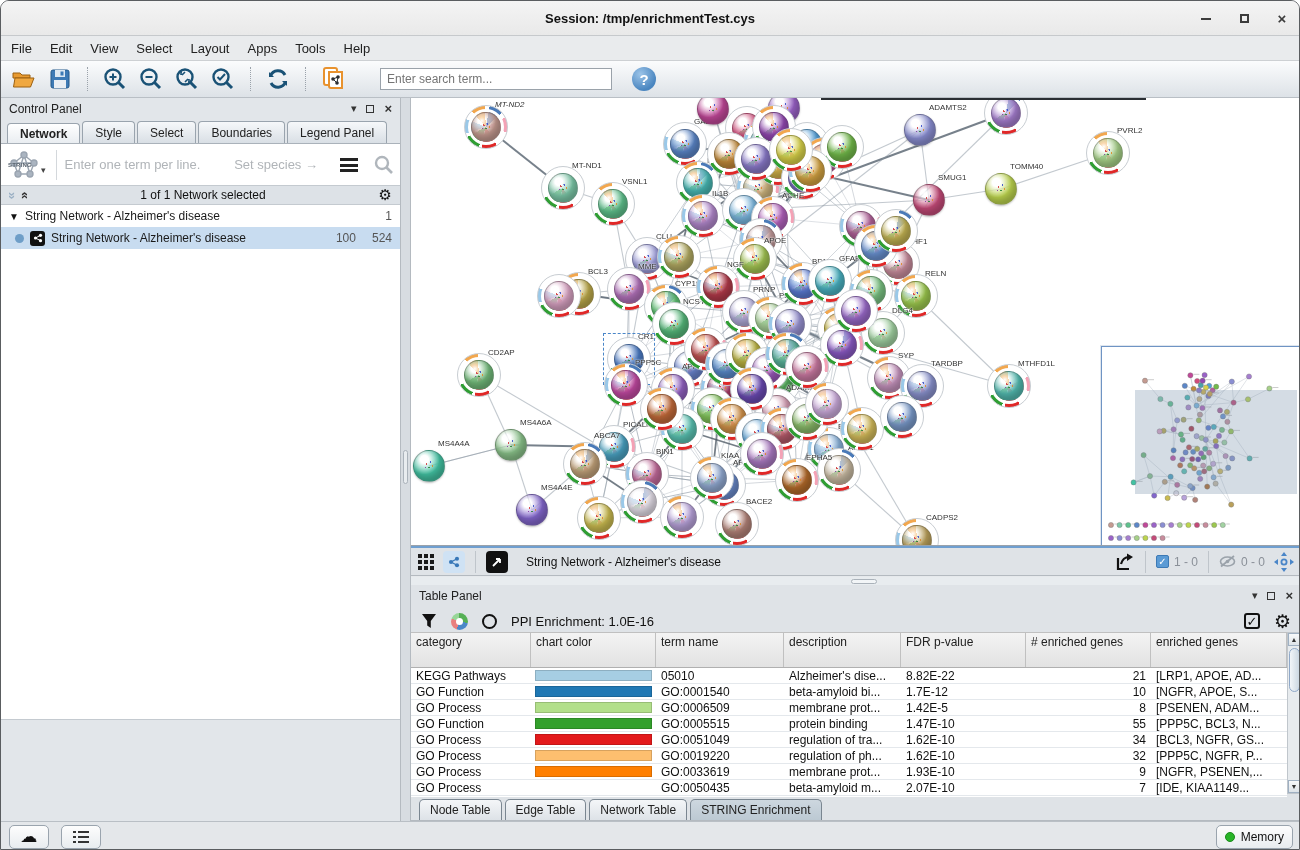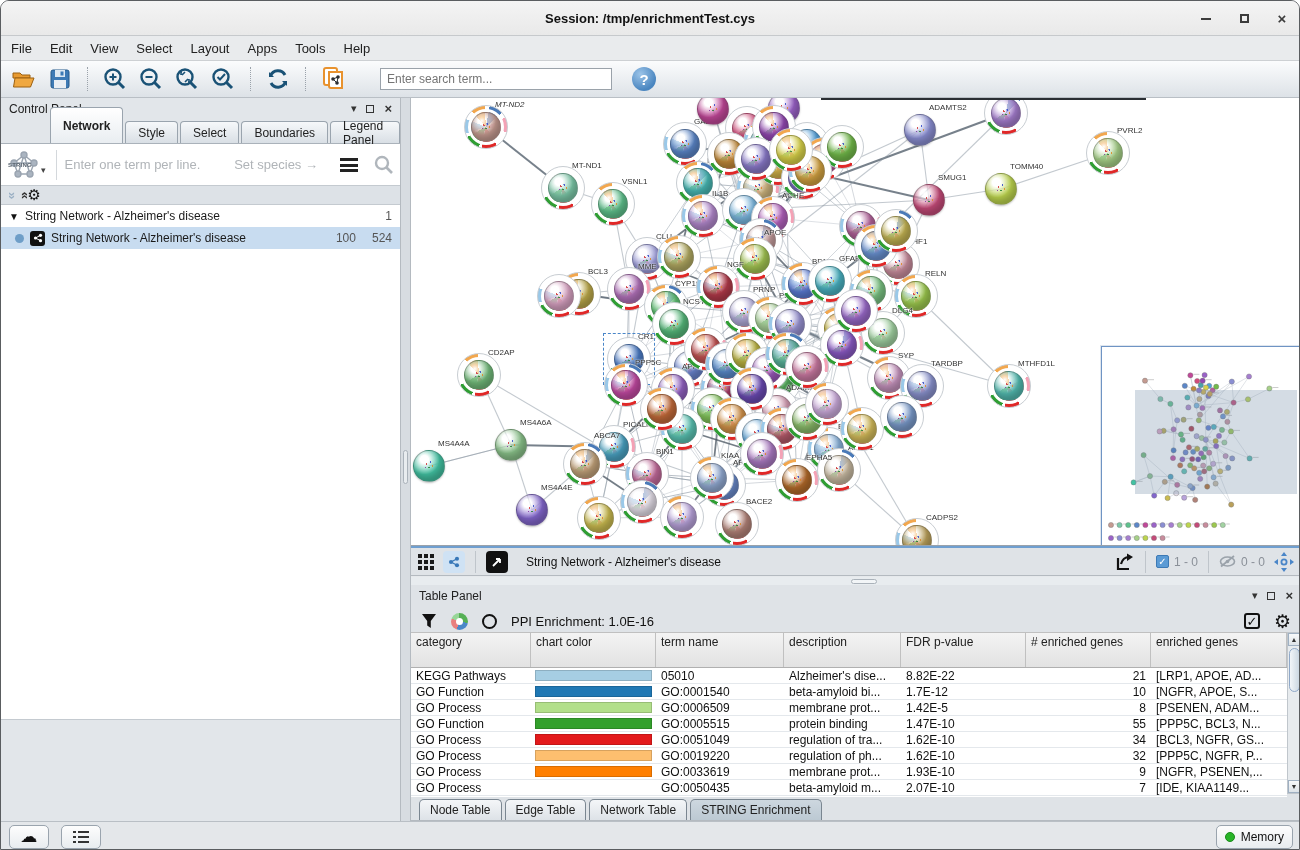--- a/index.html
+++ b/index.html
@@ -35,21 +35,21 @@
 
   .panel-hdr{height:21px;display:flex;align-items:center;padding:0 8px;font-size:12px;color:#222;}
   .panel-hdr .sp{flex:1;}
   .ph-ic{display:flex;align-items:center;gap:10px;color:#333;}
   .ph-ic .caret{font-size:11px;}
   .ph-ic .sq{width:8px;height:8px;border:1.5px solid #333;}
   .ph-ic .x{font-weight:bold;font-size:13px;line-height:1;}
 
   .cp-tabs{height:25px;display:flex;align-items:flex-end;padding-left:6px;gap:2px;border-bottom:1px solid #aab2ba;}
   .cp-tab{height:22px;padding:0 12px;display:flex;align-items:center;font-size:12px;color:#222;background:linear-gradient(#f6f8fa,#d9dfe5);border:1px solid #9aa4ae;border-bottom:none;border-radius:4px 4px 0 0;}
-  .cp-tab.active{background:linear-gradient(#ffffff,#e9edf1);height:36px;font-weight:bold;margin-left:43px;}
+  .cp-tab.active{background:linear-gradient(#ffffff,#e9edf1);height:20px;font-weight:bold;}
 
   .string-row{height:42px;background:#fff;border-bottom:1px solid #c4cad0;display:flex;align-items:center;padding:0 6px;}
   .string-logo{width:34px;height:32px;position:relative;display:flex;align-items:center;justify-content:center;}
   .string-logo .word{position:absolute;left:1px;top:13px;font-size:6px;font-weight:bold;color:#5a6570;letter-spacing:.2px;}
   .string-caret{font-size:9px;color:#444;margin:10px 2px 0 0;}
   .string-div{width:1px;height:30px;background:#d4d8dc;margin:0 8px;}
   .string-ph{font-size:13px;color:#b0b4b8;flex:1;}
   .string-species{font-size:13px;color:#b0b4b8;margin-right:22px;}
   .burger{width:18px;height:14px;border-top:3px solid #222;border-bottom:3px solid #222;position:relative;margin-right:16px;}
   .burger:after{content:"";position:absolute;left:0;top:3.5px;width:100%;height:3px;background:#222;}
@@ -284,20 +284,21 @@
         <div class="burger"></div>
         <svg width="20" height="20" viewBox="0 0 20 20">
             <circle cx="8" cy="8" r="6" fill="none" stroke="#b0b6bc" stroke-width="2.4"></circle>
             <line x1="12.5" y1="12.5" x2="18" y2="18" stroke="#b0b6bc" stroke-width="2.6"></line>
           </svg>
       </div>
 
       <div class="netsel-row">
         <span class="chev" style="color:#9ab0c4">»</span>
         <span class="chev up" style="color:#333;margin-left:4px">»</span>
+        <span class="lbl">1 of 1 Network selected</span>
         <span class="gear">⚙</span>
       </div>
 
       <div class="tree">
         <div class="tree-row">
           <span class="tree-caret">▼</span>
           <span>String Network - Alzheimer's disease</span>
           <span class="grow"></span>
           <span class="num">1</span>
         </div>
@@ -1020,21 +1021,21 @@
             </div>
             <div class="nlabel" style="left: 371px; top: 93px;">ACHE</div>
             <div class="node-ring" style="left: 328px; top: 120px; width: 44px; height: 44px; background: conic-gradient(rgb(255, 255, 255) 0deg, rgb(255, 255, 255) 10deg, rgb(74, 122, 184) 10deg, rgb(74, 122, 184) 48deg, rgb(255, 255, 255) 48deg, rgb(255, 255, 255) 150deg, rgb(224, 40, 40) 150deg, rgb(224, 40, 40) 192deg, rgb(255, 255, 255) 192deg, rgb(255, 255, 255) 200deg, rgb(47, 158, 51) 200deg, rgb(47, 158, 51) 242deg, rgb(255, 255, 255) 242deg, rgb(255, 255, 255) 252deg, rgb(154, 200, 232) 252deg, rgb(154, 200, 232) 292deg, rgb(255, 255, 255) 292deg, rgb(255, 255, 255) 360deg);"></div>
             <div class="node-ball" style="left: 335px; top: 127px; width: 30px; height: 30px; background: radial-gradient(circle at 35% 28%, rgb(255, 255, 255) 0%, rgba(255, 255, 255, 0.55) 14%, rgb(196, 156, 156) 52%, rgb(196, 156, 156) 100%); box-shadow: rgb(255, 255, 255) 0px 0px 0px 3px, rgba(0, 0, 0, 0.28) -3px -5px 7px inset;">
               <div class="spk"></div>
             </div>
             <div class="node-ring" style="left: 322px; top: 139px; width: 44px; height: 44px; background: conic-gradient(rgb(255, 255, 255) 0deg, rgb(255, 255, 255) 150deg, rgb(224, 40, 40) 150deg, rgb(224, 40, 40) 192deg, rgb(255, 255, 255) 192deg, rgb(255, 255, 255) 200deg, rgb(47, 158, 51) 200deg, rgb(47, 158, 51) 242deg, rgb(255, 255, 255) 242deg, rgb(255, 255, 255) 318deg, rgb(242, 167, 78) 318deg, rgb(242, 167, 78) 356deg, rgb(255, 255, 255) 356deg, rgb(255, 255, 255) 360deg);"></div>
             <div class="node-ball" style="left: 329px; top: 146px; width: 30px; height: 30px; background: radial-gradient(circle at 35% 28%, rgb(255, 255, 255) 0%, rgba(255, 255, 255, 0.55) 14%, rgb(162, 196, 82) 52%, rgb(162, 196, 82) 100%); box-shadow: rgb(255, 255, 255) 0px 0px 0px 3px, rgba(0, 0, 0, 0.28) -3px -5px 7px inset;">
               <div class="spk"></div>
             </div>
-            <div class="nlabel" style="left: 353px; top: 130px;">APOE</div>
+            <div class="nlabel" style="left: 353px; top: 138px;">APOE</div>
             <div class="node-ring" style="left: 214px; top: 139px; width: 44px; height: 44px; background: conic-gradient(rgb(255, 255, 255) 0deg, rgb(255, 255, 255) 150deg, rgb(224, 40, 40) 150deg, rgb(224, 40, 40) 192deg, rgb(255, 255, 255) 192deg, rgb(255, 255, 255) 200deg, rgb(47, 158, 51) 200deg, rgb(47, 158, 51) 242deg, rgb(255, 255, 255) 242deg, rgb(255, 255, 255) 360deg);"></div>
             <div class="node-ball" style="left: 221px; top: 146px; width: 30px; height: 30px; background: radial-gradient(circle at 35% 28%, rgb(255, 255, 255) 0%, rgba(255, 255, 255, 0.55) 14%, rgb(156, 156, 218) 52%, rgb(156, 156, 218) 100%); box-shadow: rgb(255, 255, 255) 0px 0px 0px 3px, rgba(0, 0, 0, 0.28) -3px -5px 7px inset;">
               <div class="spk"></div>
             </div>
             <div class="nlabel" style="left: 245px; top: 134px;">CLU</div>
             <div class="node-ring" style="left: 246px; top: 137px; width: 44px; height: 44px; background: conic-gradient(rgb(255, 255, 255) 0deg, rgb(255, 255, 255) 150deg, rgb(224, 40, 40) 150deg, rgb(224, 40, 40) 192deg, rgb(255, 255, 255) 192deg, rgb(255, 255, 255) 200deg, rgb(47, 158, 51) 200deg, rgb(47, 158, 51) 242deg, rgb(255, 255, 255) 242deg, rgb(255, 255, 255) 252deg, rgb(154, 200, 232) 252deg, rgb(154, 200, 232) 292deg, rgb(255, 255, 255) 292deg, rgb(255, 255, 255) 318deg, rgb(242, 167, 78) 318deg, rgb(242, 167, 78) 356deg, rgb(255, 255, 255) 356deg, rgb(255, 255, 255) 360deg);"></div>
             <div class="node-ball" style="left: 253px; top: 144px; width: 30px; height: 30px; background: radial-gradient(circle at 35% 28%, rgb(255, 255, 255) 0%, rgba(255, 255, 255, 0.55) 14%, rgb(178, 170, 98) 52%, rgb(178, 170, 98) 100%); box-shadow: rgb(255, 255, 255) 0px 0px 0px 3px, rgba(0, 0, 0, 0.28) -3px -5px 7px inset;">
               <div class="spk"></div>
             </div>
             <div class="node-ring" style="left: 196px; top: 169px; width: 44px; height: 44px; background: conic-gradient(rgb(255, 255, 255) 0deg, rgb(255, 255, 255) 64deg, rgb(244, 162, 182) 64deg, rgb(244, 162, 182) 104deg, rgb(255, 255, 255) 104deg, rgb(255, 255, 255) 150deg, rgb(224, 40, 40) 150deg, rgb(224, 40, 40) 192deg, rgb(255, 255, 255) 192deg, rgb(255, 255, 255) 200deg, rgb(47, 158, 51) 200deg, rgb(47, 158, 51) 242deg, rgb(255, 255, 255) 242deg, rgb(255, 255, 255) 360deg);"></div>

